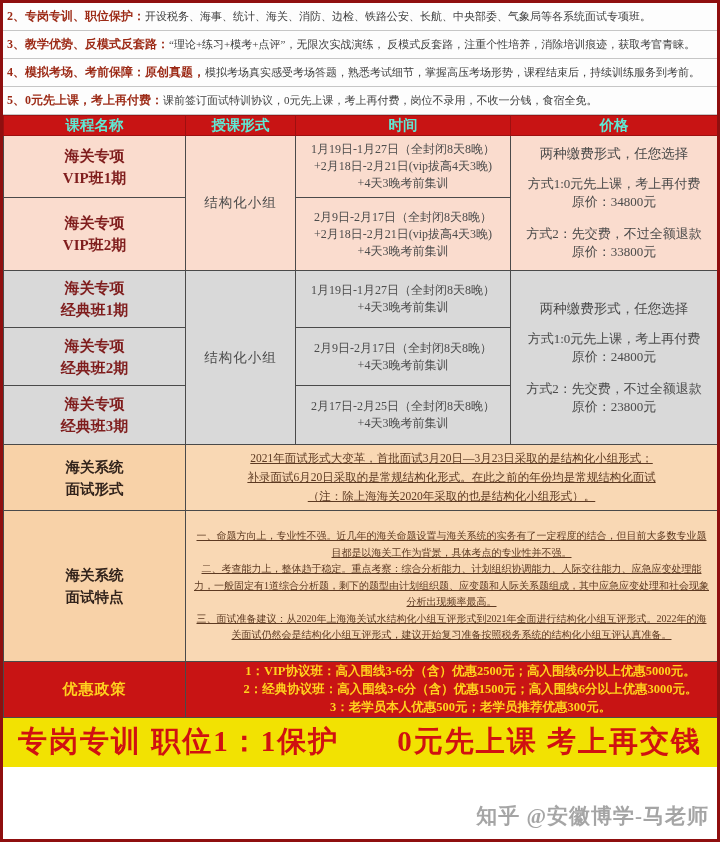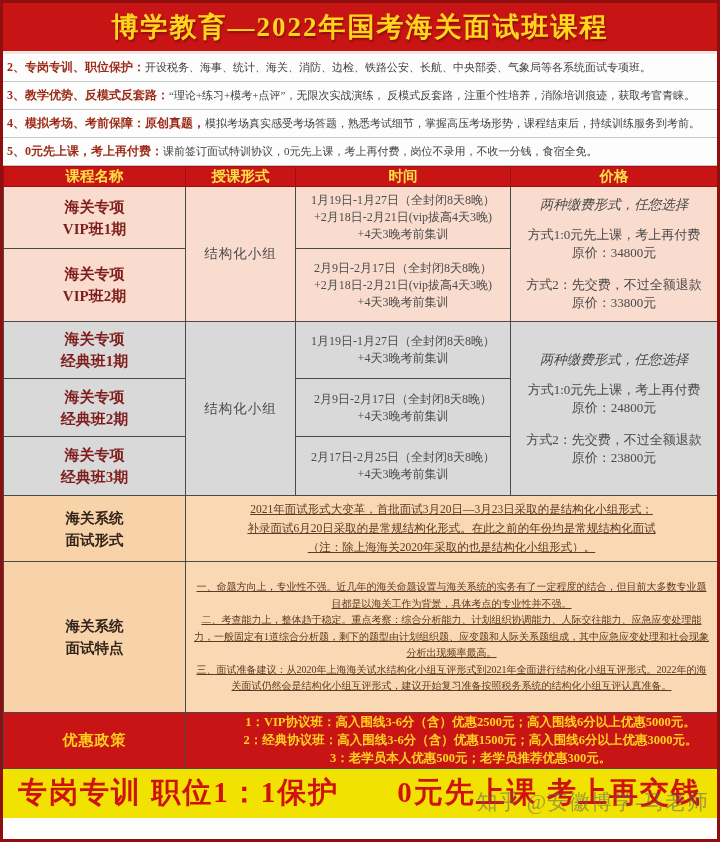--- a/index.html
+++ b/index.html
@@ -10,58 +10,55 @@
   .title-bar { height:51px; background:#c81414; border-bottom:3px solid #efe7e2; display:flex; align-items:center; justify-content:center; }
   .title-text { color:#ffd61e; font-size:27px; font-weight:bold; letter-spacing:2px; text-shadow:1px 2px 2px rgba(90,0,0,.5); }
 
   
   .features { background:#fdfdfd; }
   .feature { height:28px; line-height:27px; border-bottom:1px solid #c6c6c6; padding:0 5px 0 4px; white-space:nowrap; overflow:hidden; font-size:11px; color:#3e3e3e; }
   .feature .flabel { color:#9c2a16; font-weight:bold; font-size:12px; }
 
   
   table.course { border-collapse:collapse; table-layout:fixed; width:714px; }
-  table.course th { background:#c81414; color:#fde047; font-size:14.5px; font-weight:bold; height:19px; border:1px solid #9e1010; text-align:center; }
+  table.course th { background:#c81414; color:#5eead4; font-size:14.5px; font-weight:bold; height:19px; border:1px solid #9e1010; text-align:center; }
   table.course td { border:1px solid #4a4a4a; text-align:center; vertical-align:middle; }
   .bg-pink  { background:#fadcce; }
   .bg-gray  { background:#d9d9d9; }
   .bg-peach { background:#f8d2a8; }
   .bg-peach2{ background:#f9d8b4; }
   .bg-red   { background:#c81414; }
 
   .h-r1 { height:62px; } .h-r2 { height:73px; } .h-r3 { height:57px; }
   .h-r4 { height:58px; } .h-r5 { height:59px; } .h-r6 { height:63px; }
   .h-r7 { height:137px; } .h-r8 { height:56px; }
 
   .cname { font-weight:bold; font-size:15px; color:#7f1d1d; line-height:22px; }
   .cform { font-size:13.5px; color:#4a4a4a; letter-spacing:1px; }
   .ctime { font-size:12px; color:#4c4c4c; line-height:17px; }
   .cprice { font-size:13px; color:#4a4a4a; line-height:18px; }
-  .cprice .p-intro { margin-bottom:12px; font-size:13.5px;font-style:italic; }
+  .cprice .p-intro { margin-bottom:12px; font-size:13.5px; }
   .cprice .p-grp { margin-top:0; }
   .cprice .p-grp.second { margin-top:14px; }
   .seclabel { font-weight:bold; font-size:14.5px; color:#33241c; line-height:22px; }
   .longtext { text-align:left; font-size:11.5px; line-height:19px; color:#5d3a22; padding:4px 10px;text-decoration:underline; }
   .longtext2 { text-align:left; font-size:10px; line-height:16.5px; color:#5d3a22; padding:17px 8px;text-decoration:underline; }
   .promo-label { color:#ffd21e; font-weight:bold; font-size:15px; letter-spacing:1px; }
   .promo-content { color:#ffd21e; text-align:left; font-weight:bold; font-size:12.5px; line-height:18px; padding-left:38px; }
 
   
   .footer { height:49px; background:#f2e202; display:flex; align-items:center; justify-content:center; gap:58px; }
   .footer .ftext { color:#d01111; font-size:29px; font-weight:bold; letter-spacing:2px; }
-  .watermark { position:absolute; right:8px; bottom:23px; font-size:21px; font-weight:normal; letter-spacing:1px; color:rgba(100,100,100,0.58); pointer-events:none;text-align:center; }
+  .watermark { position:absolute; right:8px; bottom:9px; font-size:21px; font-weight:bold; letter-spacing:1px; color:rgba(100,100,100,0.58); pointer-events:none;text-align:center; }
 </style>
 </head>
 <body>
 
 <div class="poster">
 
-  <div class="title-bar">
-    <span class="title-text">博学教育—2022年国考海关面试班课程</span>
-  </div>
 
   <div class="features">
     <div class="feature">
       <span class="flabel">2、专岗专训、职位保护：</span><span>开设税务、海事、统计、海关、消防、边检、铁路公安、长航、中央部委、气象局等各系统面试专项班。</span>
     </div>
     <div class="feature">
       <span class="flabel">3、教学优势、反模式反套路：</span><span>“理论+练习+模考+点评”，无限次实战演练， 反模式反套路，注重个性培养，消除培训痕迹，获取考官青睐。</span>
     </div>
     <div class="feature">
       <span class="flabel">4、模拟考场、考前保障：原创真题，</span><span>模拟考场真实感受考场答题，熟悉考试细节，掌握高压考场形势，课程结束后，持续训练服务到考前。</span>

